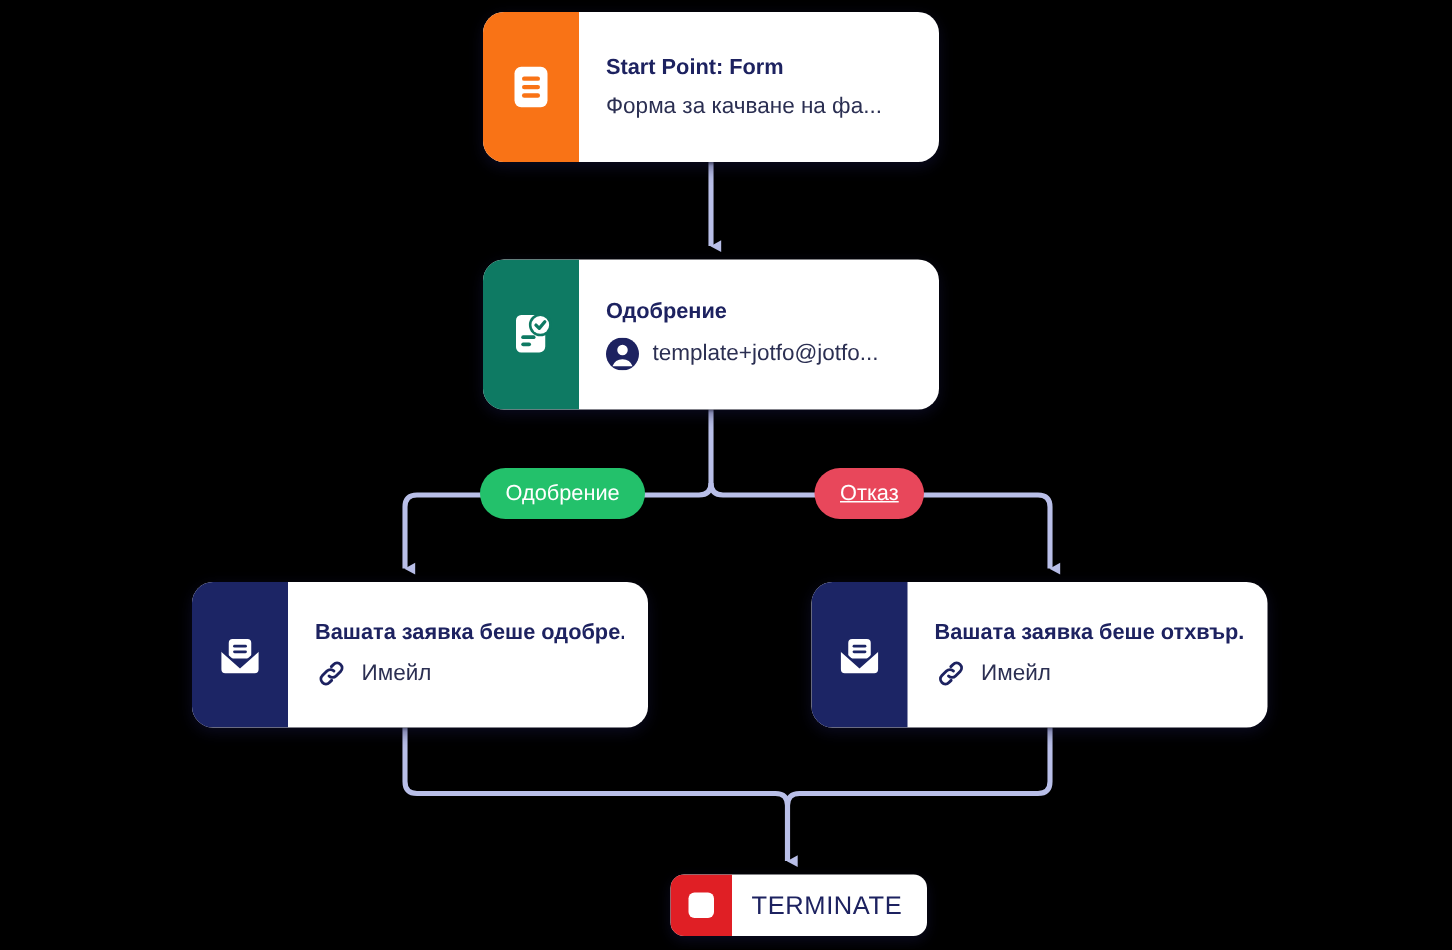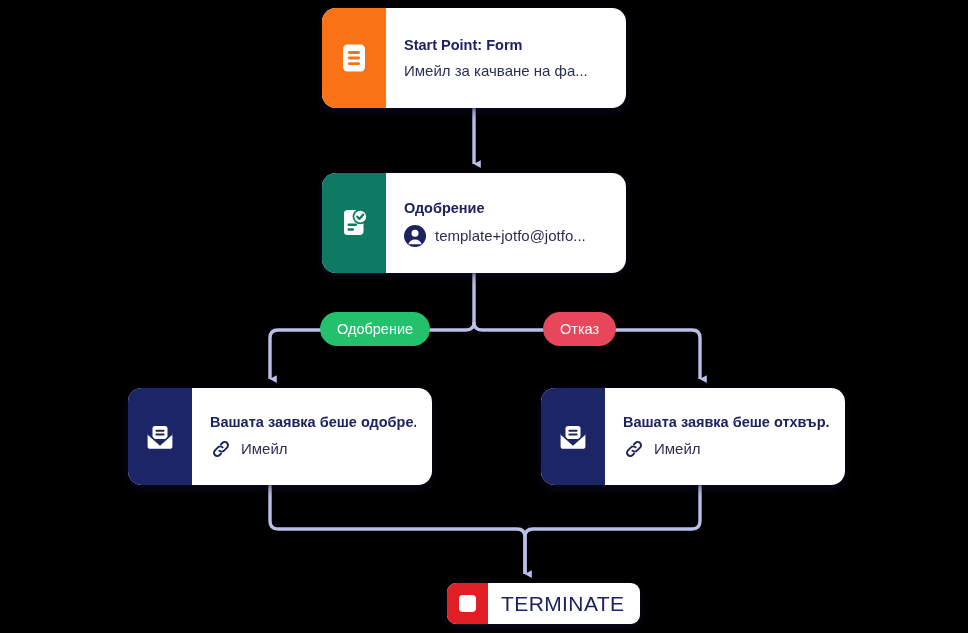--- a/index.html
+++ b/index.html
@@ -94,21 +94,21 @@
     justify-content: center;
     height: 34px;
     padding: 0 17px;
     border-radius: 17px;
     color: #ffffff;
     font-size: 14.5px;
     font-weight: normal;
     white-space: nowrap;
   }
   #pill-approve { left: 320px; top: 312px; background: #23c16b; }
-  #pill-reject  { left: 543px; top: 312px; background: #e8475b; }
+  #pill-reject  { left: 543px; top: 312px; background: #e8475b; text-decoration: underline; }
 
   
   #node-terminate {
     position: absolute;
     left: 447px; top: 583px;
     height: 41px;
     display: flex;
     align-items: stretch;
     background: #ffffff;
     border-radius: 9px;
@@ -126,21 +126,21 @@
   #node-terminate .termicon .sq {
     width: 17px; height: 17px;
     background: #ffffff;
     border-radius: 4px;
   }
   #node-terminate .termlabel {
     display: flex;
     align-items: center;
     padding: 0 16px 0 13px;
     color: #1d2260;
-    font-size: 21px;
+    font-size: 17px;
     letter-spacing: 0.4px;
     white-space: nowrap;
   }
 
   
   .ico { display: inline-flex; align-items: center; justify-content: center; flex: 0 0 auto; }
 </style>
 </head>
 <body>
 
@@ -176,21 +176,21 @@
           <rect x="6" y="3.5" width="22" height="27" rx="4.5" fill="#ffffff"></rect>
           <rect x="11" y="10" width="12" height="2.9" rx="1.45" fill="#f97316"></rect>
           <rect x="11" y="15.6" width="12" height="2.9" rx="1.45" fill="#f97316"></rect>
           <rect x="11" y="21.2" width="12" height="2.9" rx="1.45" fill="#f97316"></rect>
         </svg>
       </span>
     </div>
     <div class="body">
       <div class="title">Start Point: Form</div>
       <div class="subrow">
-        <span class="subtext">Имейл за качване на фа...</span>
+        <span class="subtext">Форма за качване на фа...</span>
       </div>
     </div>
   </div>
 
   <div class="node" id="node-approval">
     <div class="iconstrip">
       <span class="ico">
         <svg width="34" height="34" viewBox="0 0 34 34" xmlns="http://www.w3.org/2000/svg">
           <path d="M7 7.5 a3.5 3.5 0 0 1 3.5-3.5 H21 v8.5 a1 1 0 0 0 1 1 H26.5 V25 a4 4 0 0 1 -4 4 H10.5 a3.5 3.5 0 0 1 -3.5 -3.5 Z" fill="#ffffff"></path>
           <rect x="10.5" y="17.5" width="9.5" height="2.5" rx="1.25" fill="#0e7a63"></rect>

